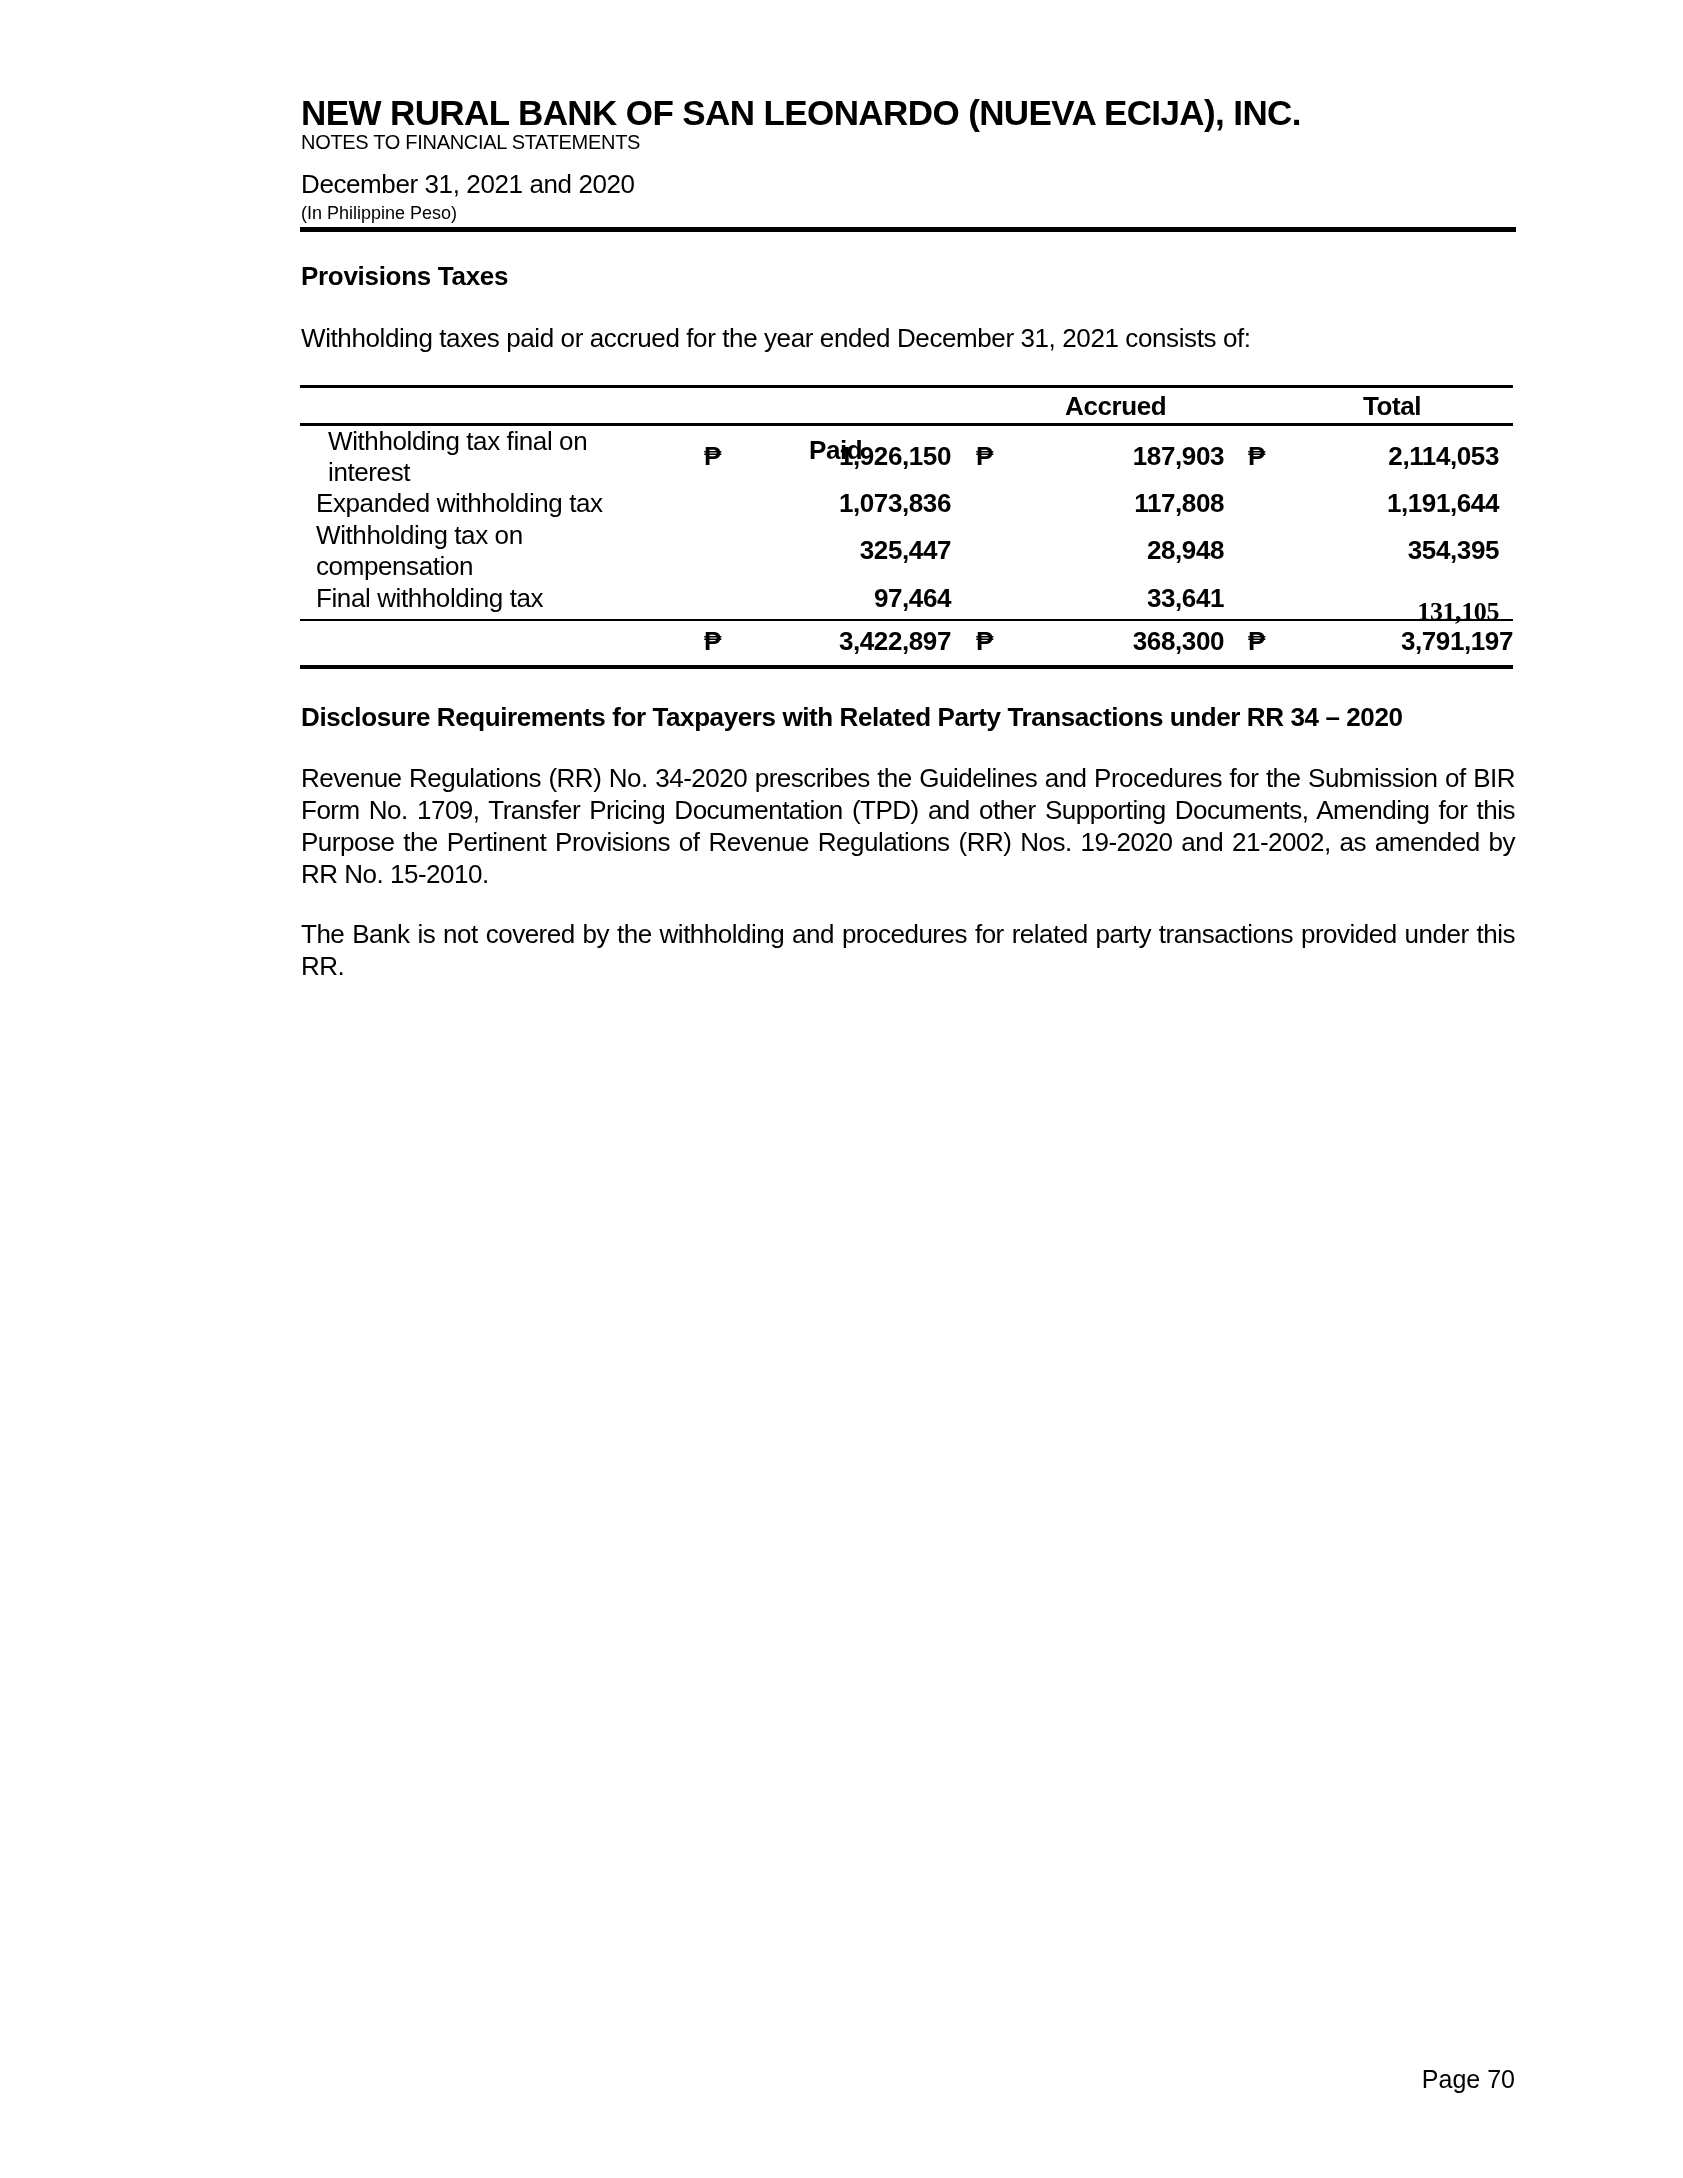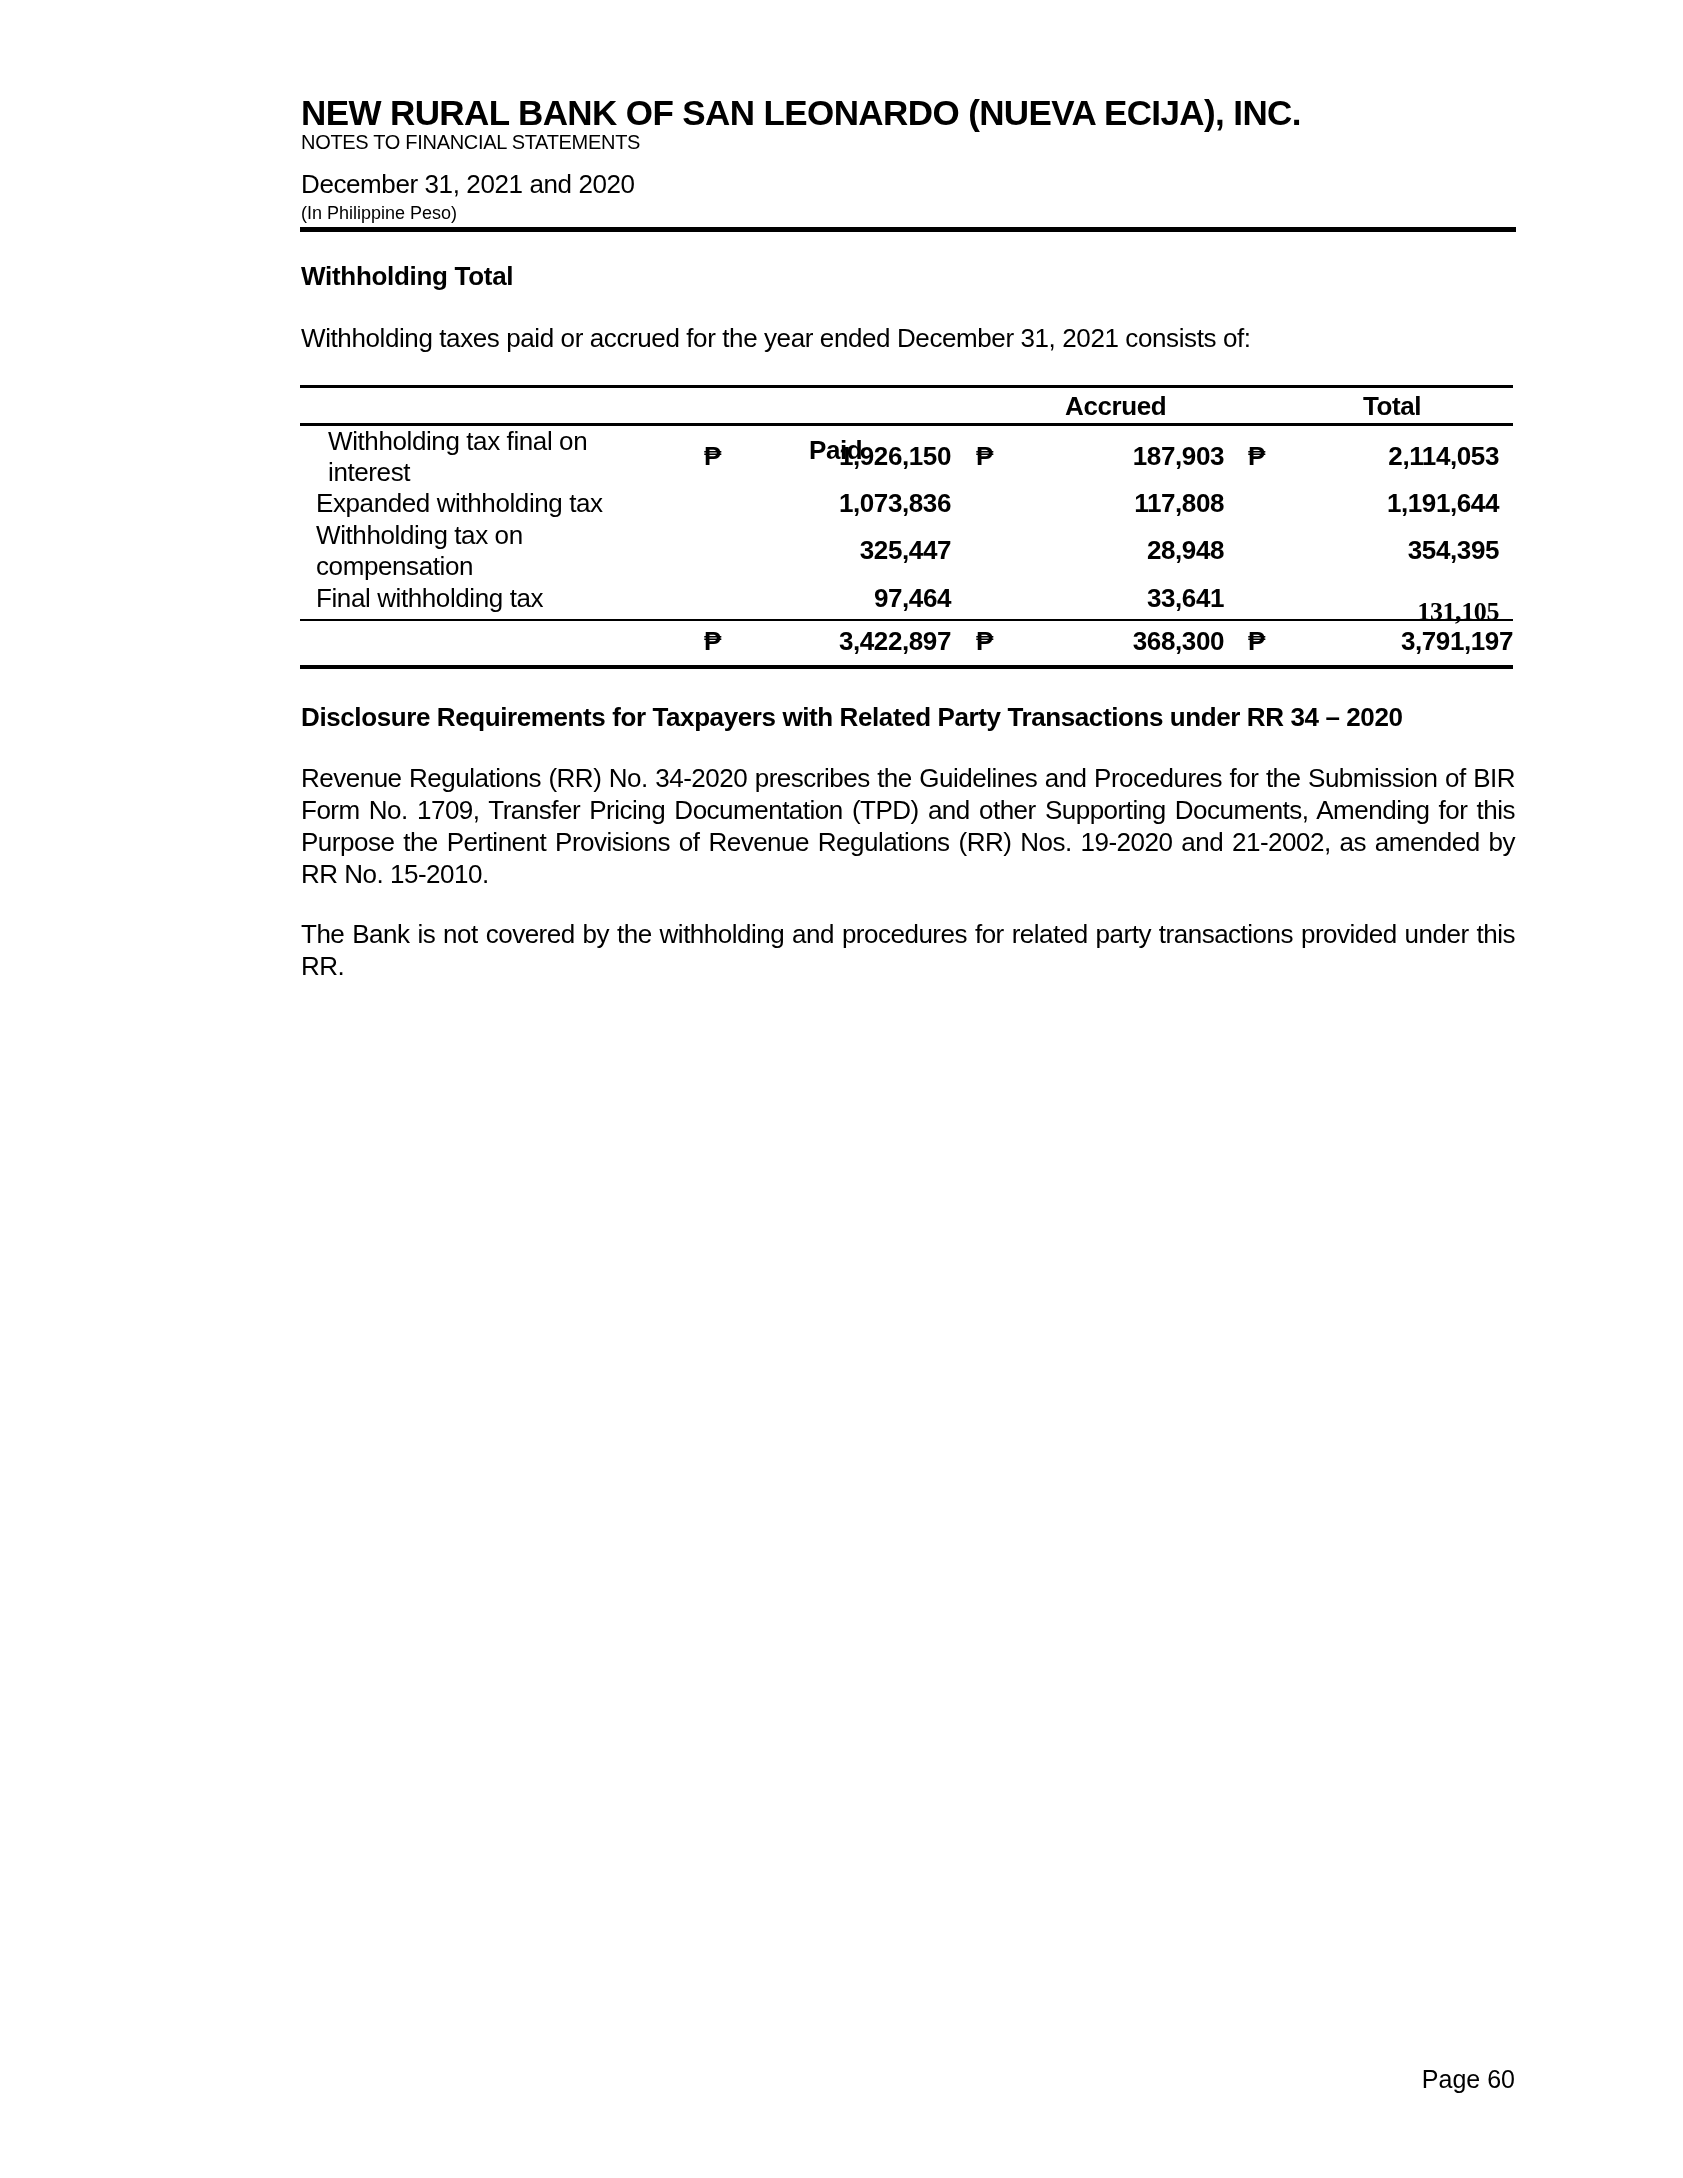--- a/index.html
+++ b/index.html
@@ -31,21 +31,21 @@
 </style>
 </head>
 <body>
 
 <div class="abs title">NEW RURAL BANK OF SAN LEONARDO (NUEVA ECIJA), INC.</div>
 <div class="abs subtitle">NOTES TO FINANCIAL STATEMENTS</div>
 <div class="abs date">December 31, 2021 and 2020</div>
 <div class="abs currency-note">(In Philippine Peso)</div>
 <div class="abs rule-thick"></div>
 
-<div class="abs h2">Withholding Total</div>
+<div class="abs h2">Provisions Taxes</div>
 <div class="abs intro">Withholding taxes paid or accrued for the year ended December 31, 2021 consists of:</div>
 
 <div class="abs tbl">
   <div class="rule" style="top:0;height:3px;"></div>
   <div class="cell hdr" style="left:509px;top:6px;margin-top:44px;">Paid</div>
   <div class="cell hdr" style="left:765px;top:6px;">Accrued</div>
   <div class="cell hdr" style="left:1063px;top:6px;">Total</div>
   <div class="rule" style="top:38px;height:3px;"></div>
 
   <div>
@@ -96,14 +96,14 @@
     <div class="cell num" style="right:0;top:241px;">3,791,197</div>
   </div>
 
   <div class="rule" style="top:280px;height:4px;"></div>
 </div>
 
 <div class="abs h3">Disclosure Requirements for Taxpayers with Related Party Transactions under RR 34 – 2020</div>
 <div class="abs para para1">Revenue Regulations (RR) No. 34-2020 prescribes the Guidelines and Procedures for the Submission of BIR Form No. 1709, Transfer Pricing Documentation (TPD) and other Supporting Documents, Amending for this Purpose the Pertinent Provisions of Revenue Regulations (RR) Nos. 19-2020 and 21-2002, as amended by RR No. 15-2010.</div>
 <div class="abs para para2">The Bank is not covered by the withholding and procedures for related party transactions provided under this RR.</div>
 
-<div class="abs page-num">Page 60</div>
+<div class="abs page-num">Page 70</div>
 
 
 </body></html>

